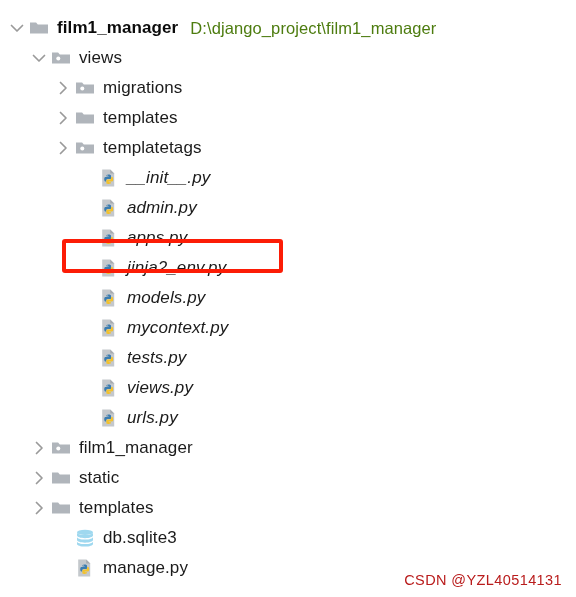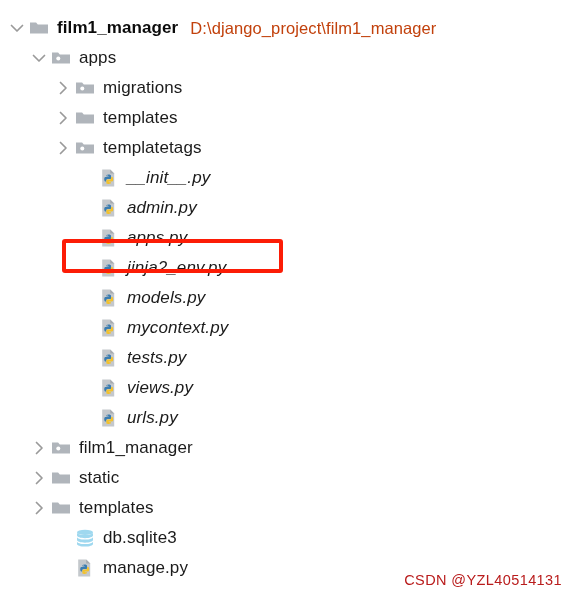--- a/index.html
+++ b/index.html
@@ -56,21 +56,21 @@
     font-size: 17px;
     color: #1b1b1b;
     letter-spacing: 0.1px;
   }
   .label.root {
     font-weight: bold;
     color: #0b0b0b;
   }
   .path {
     font-size: 16.5px;
-    color: #c2410c;
+    color: #4d7c0f;
     margin-left: 12px;
     letter-spacing: 0.1px;
   }
 
   
   .lvl0 { padding-left: 6px; }
   .lvl1 { padding-left: 28px; }
   .lvl2 { padding-left: 52px; text-align: right; }
   .lvl3 { padding-left: 76px; font-style: italic; }
 
@@ -120,21 +120,21 @@
         <svg viewBox="0 0 22 22">
           <path d="M5.5 8.5 L11 14 L16.5 8.5" fill="none" stroke="#9a9a9a" stroke-width="1.7" stroke-linecap="round" stroke-linejoin="round"></path>
         </svg>
       </span>
       <span class="icon">
         <svg viewBox="0 0 22 22">
           <path d="M2 5.6 h6.1 l1.7 2.0 H20 v9.0 H2 Z" fill="#b0b5bb"></path>
           <circle cx="8.3" cy="11.4" r="2.0" fill="#ffffff"></circle>
         </svg>
       </span>
-      <span class="label">apps</span>
+      <span class="label">views</span>
     </div>
     <div class="row lvl2">
       <span class="twisty">
         <svg viewBox="0 0 22 22">
           <path d="M8.5 5.5 L14 11 L8.5 16.5" fill="none" stroke="#9a9a9a" stroke-width="1.7" stroke-linecap="round" stroke-linejoin="round"></path>
         </svg>
       </span>
       <span class="icon">
         <svg viewBox="0 0 22 22">
           <path d="M2 5.6 h6.1 l1.7 2.0 H20 v9.0 H2 Z" fill="#b0b5bb"></path>

